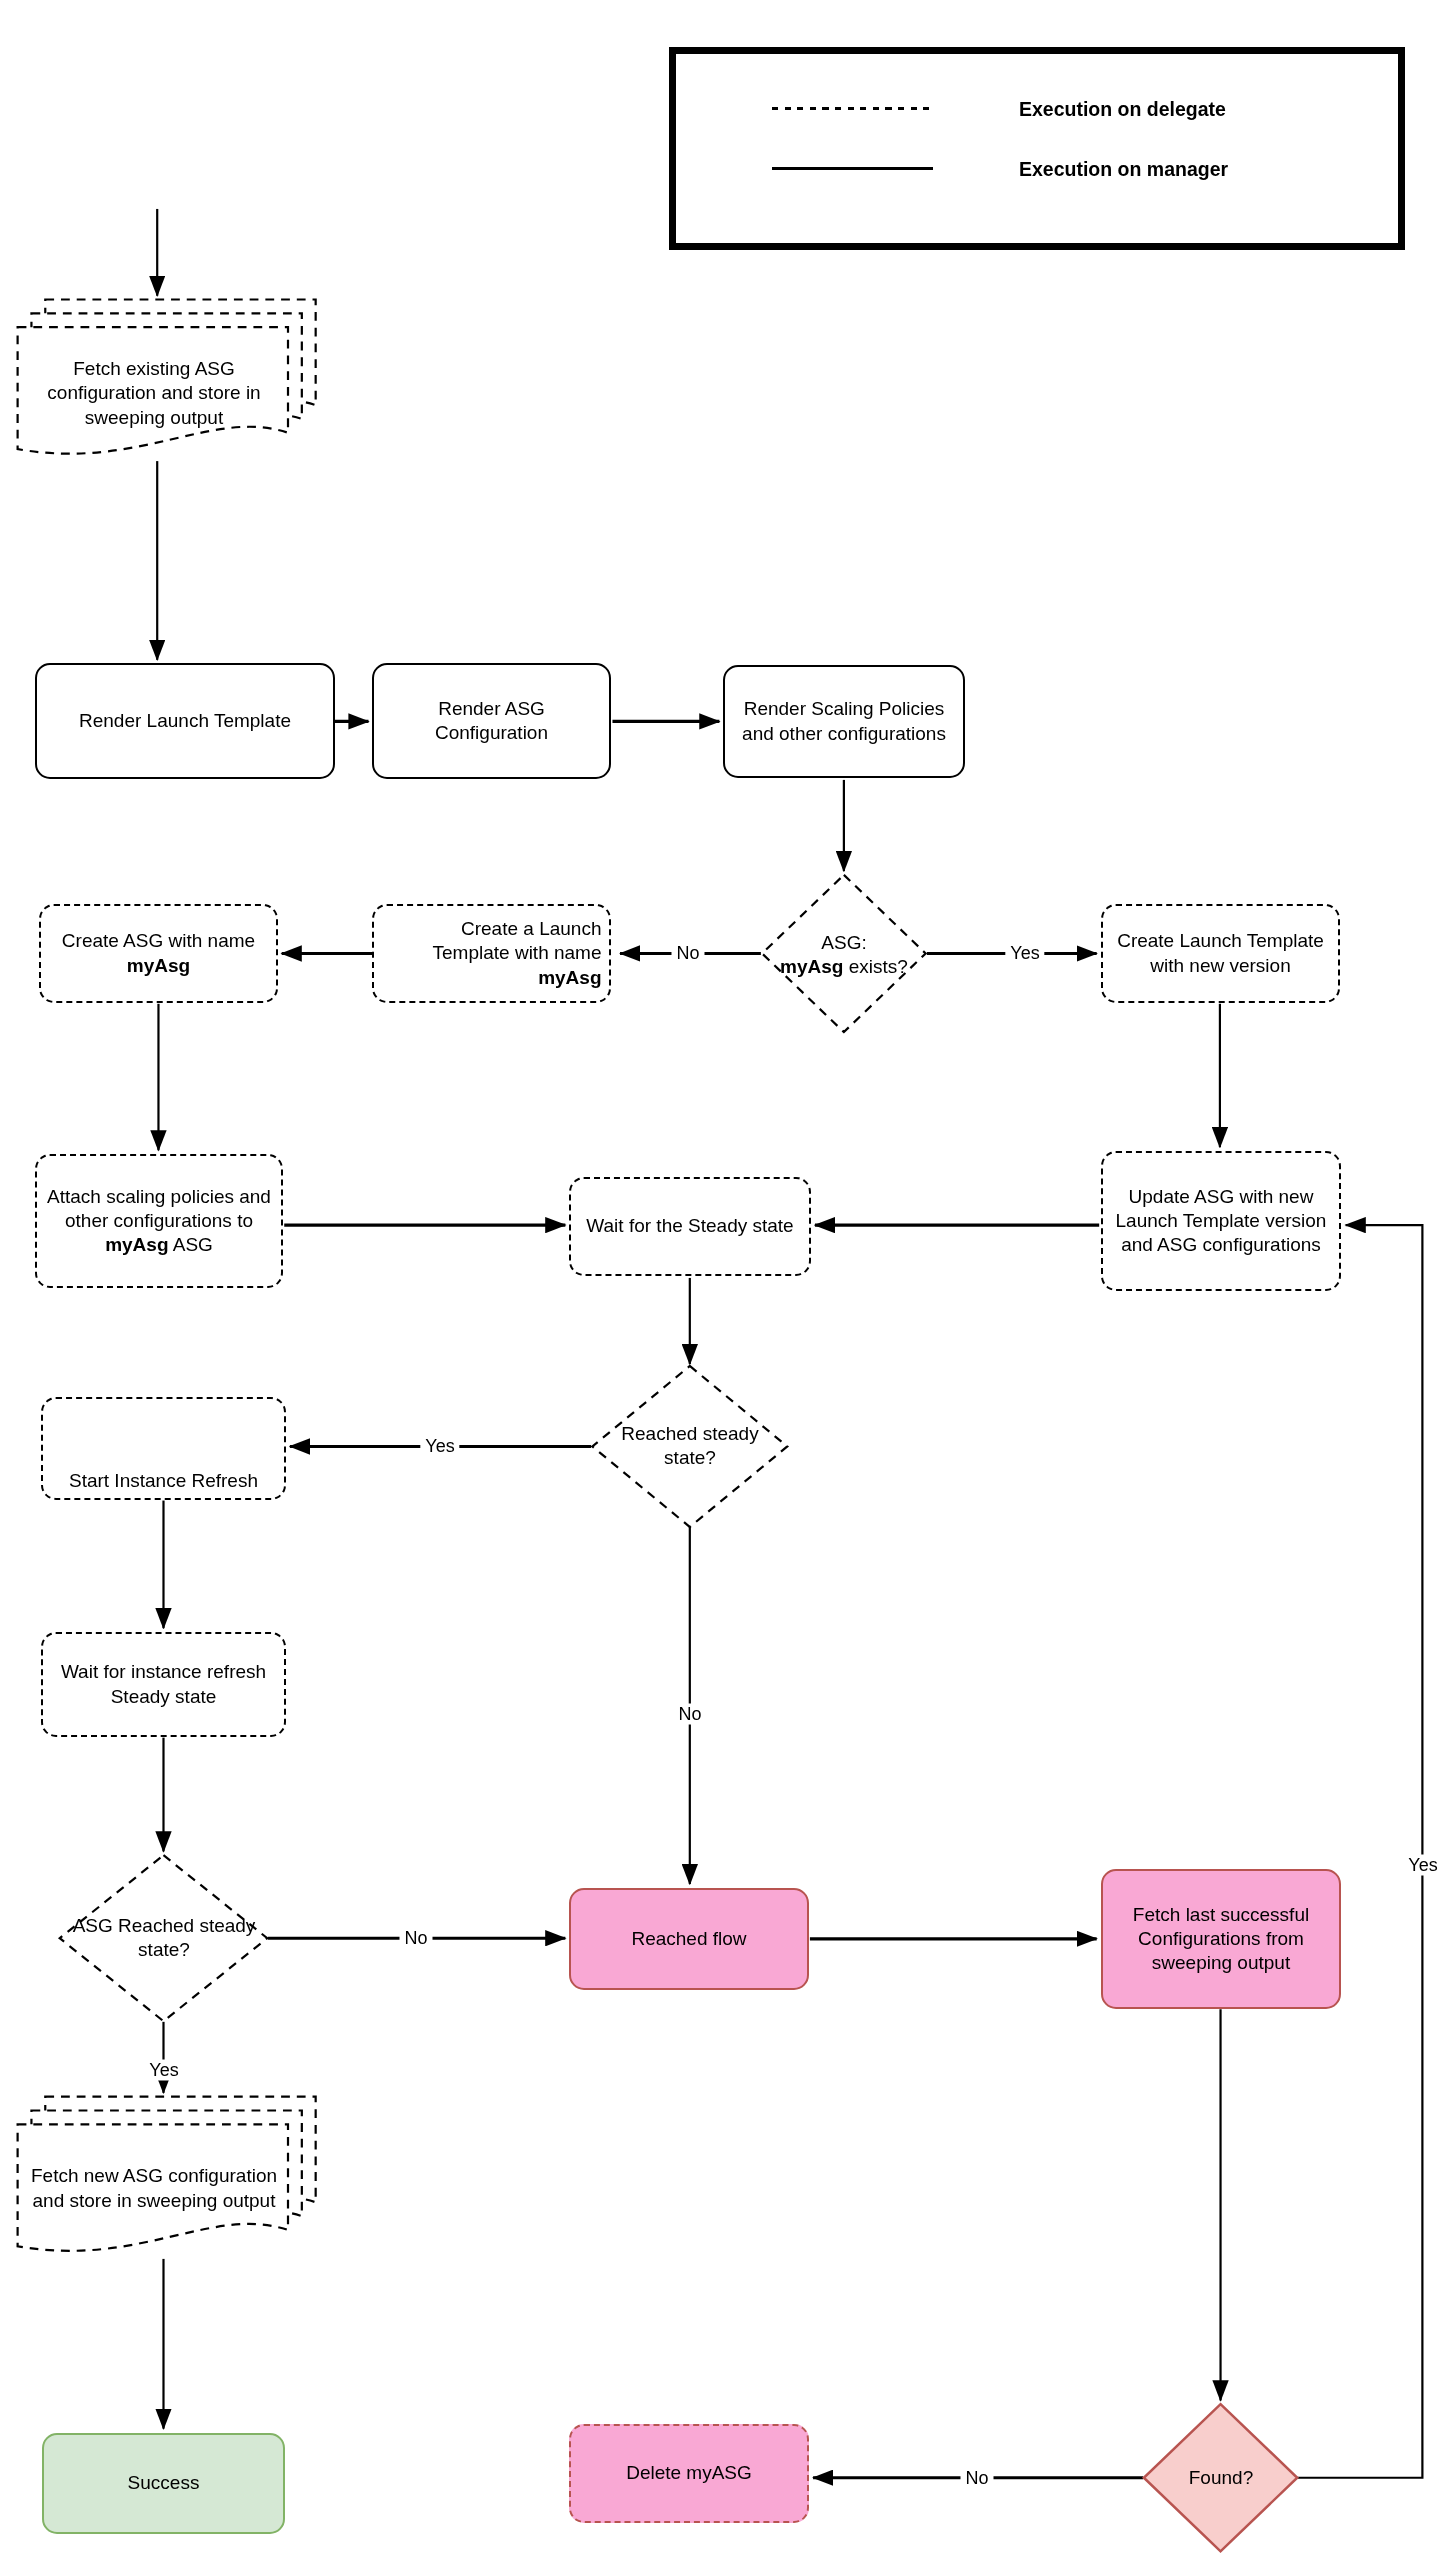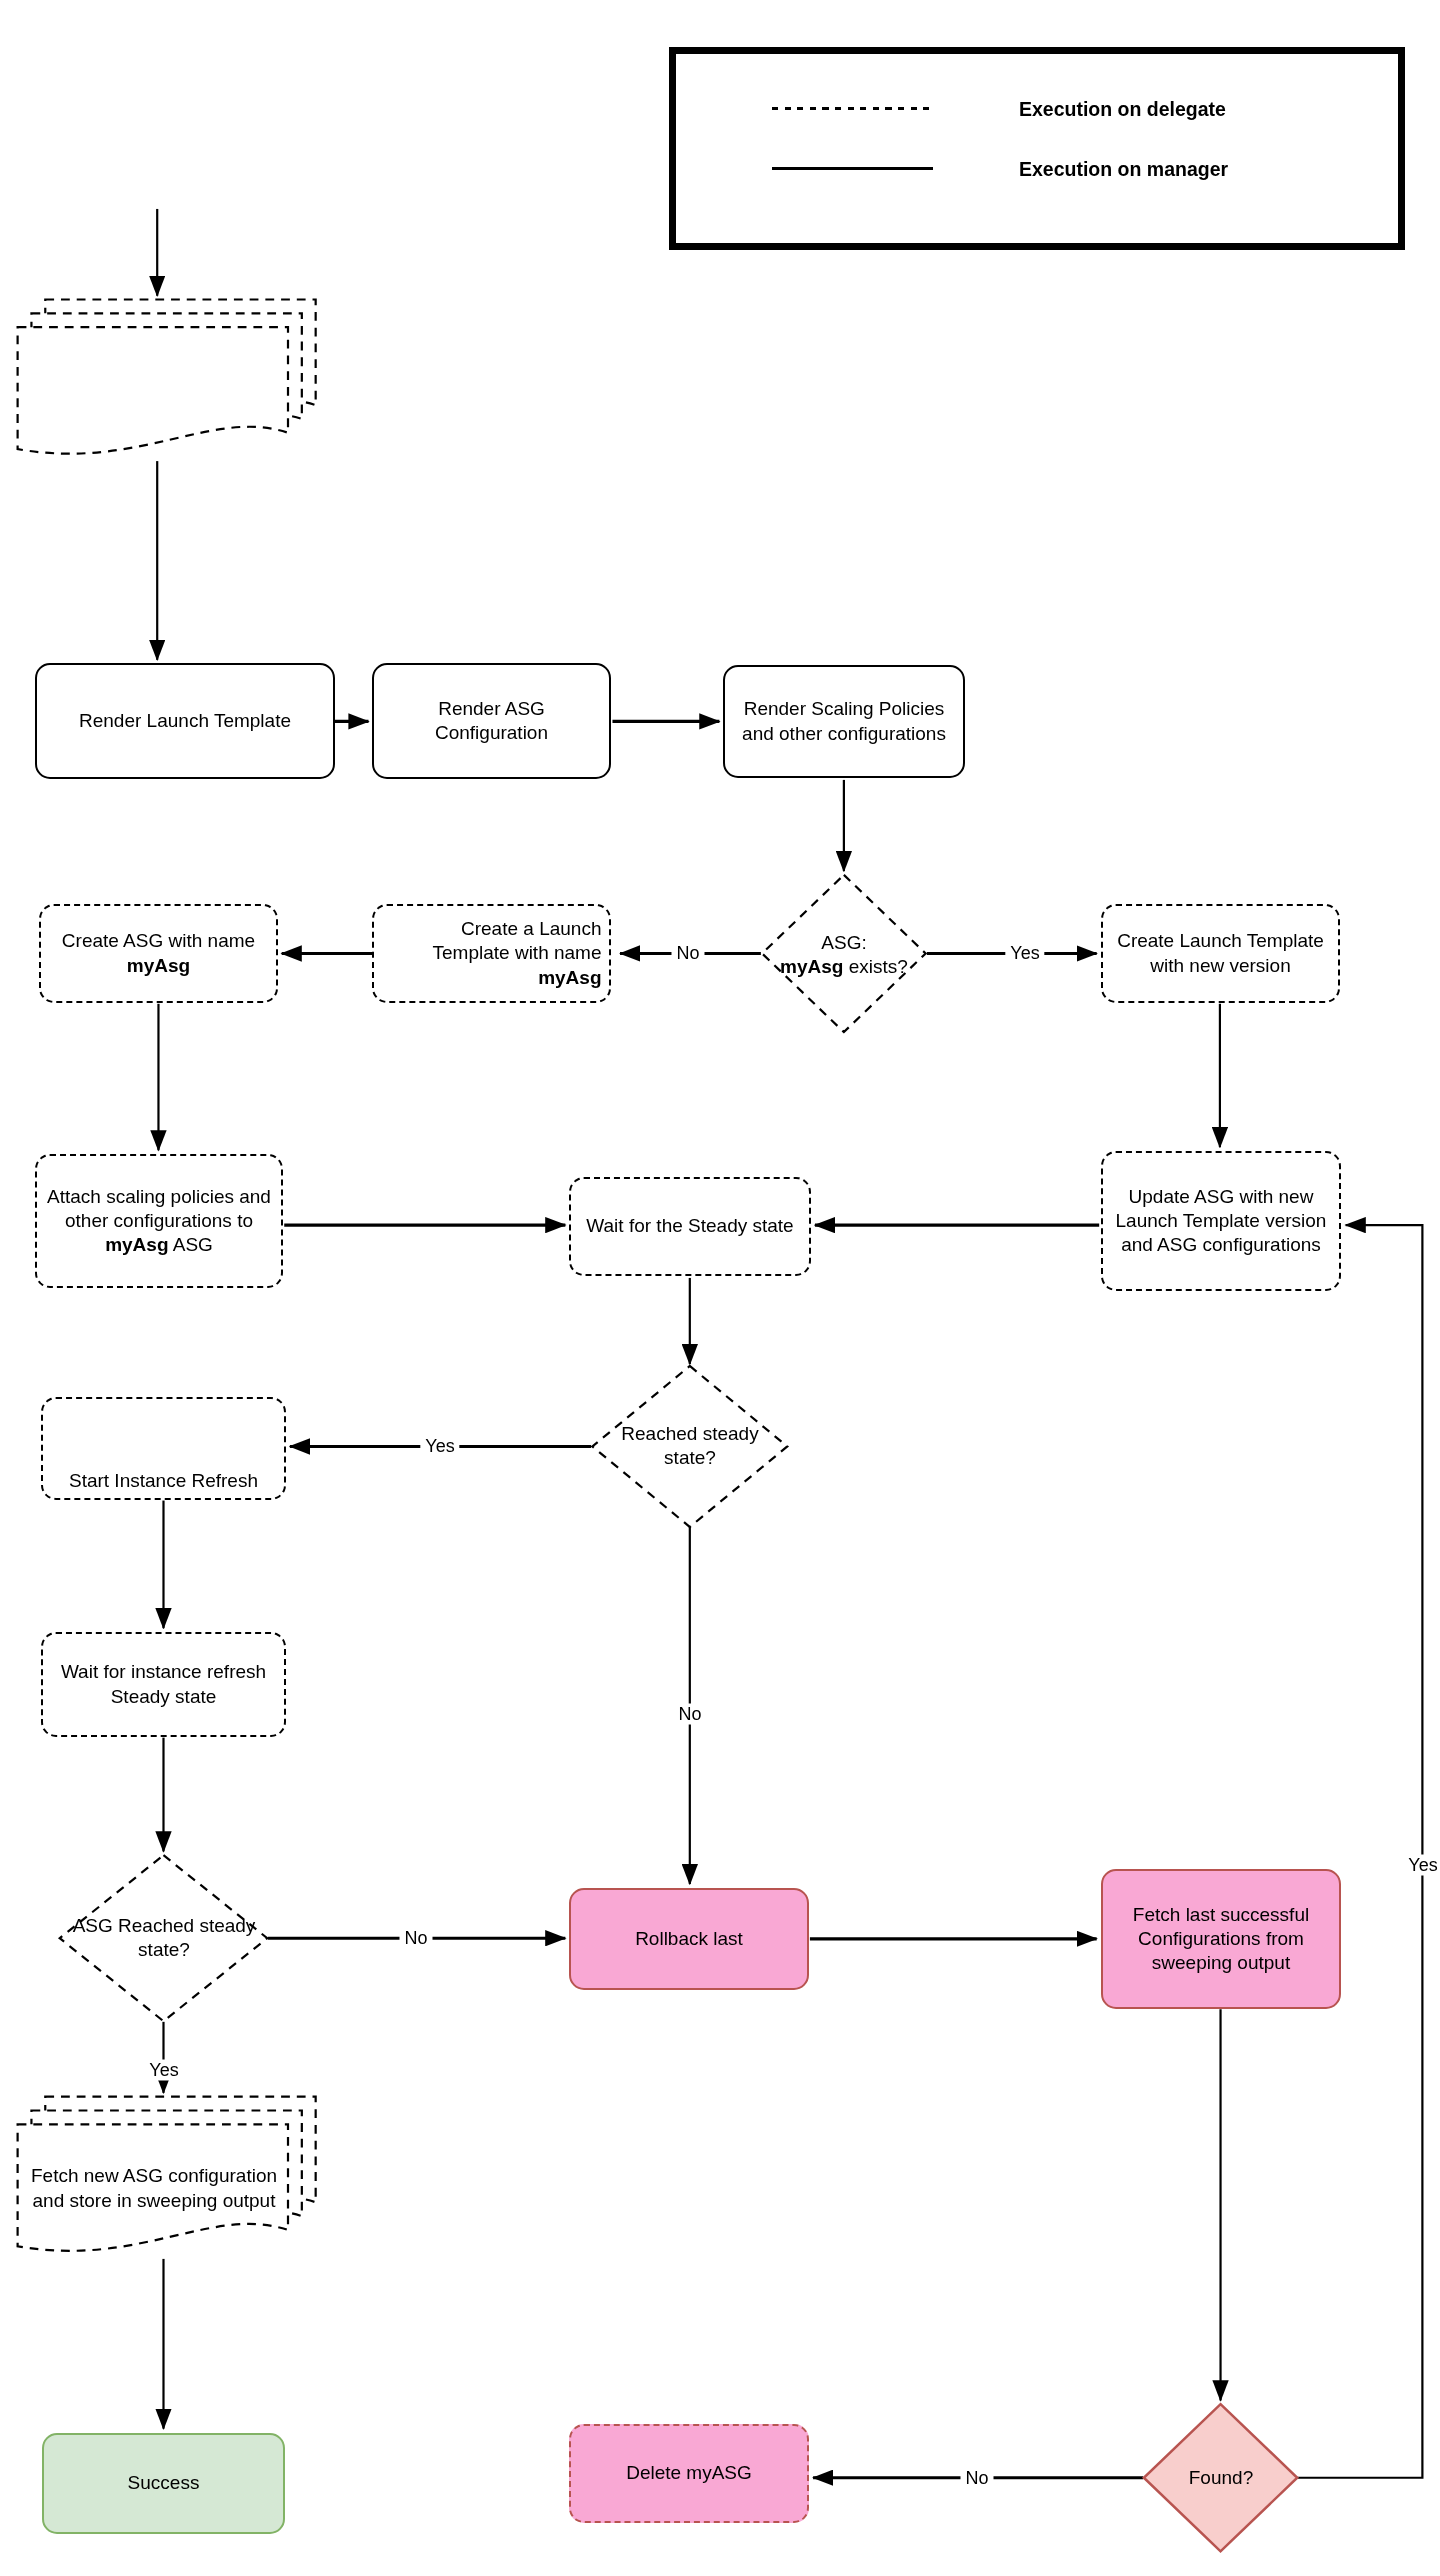--- a/index.html
+++ b/index.html
@@ -86,20 +86,23 @@
     <polygon class="shape-pink" points="1941,3823 2063,3940 1941,4057 1819,3940"></polygon>
   </svg>
 
   <div class="legend" style="left:669px;top:47px;width:736px;height:203px;"></div>
   <div class="legend-sample dash" style="left:772px;top:107px;width:161px;"></div>
   <div class="legend-text" style="left:1019px;top:95px;">Execution on delegate</div>
   <div class="legend-sample solid" style="left:772px;top:167px;width:161px;"></div>
   <div class="legend-text" style="left:1019px;top:155px;">Execution on manager</div>
 
 
+  <div class="doctext" style="left:30px;top:343px;width:248px;height:101px;">
+    <span>Fetch existing ASG configuration and store in sweeping output</span>
+  </div>
   <div class="doctext" style="left:30px;top:2138px;width:248px;height:101px;">
     <span>Fetch new ASG configuration and store in sweeping output</span>
   </div>
 
   <div class="node" style="left:35px;top:663px;width:300px;height:116px;">
     <span>Render Launch Template</span>
   </div>
   <div class="node" style="left:372px;top:663px;width:239px;height:116px;">
     <span>Render ASG Configuration</span>
   </div>
@@ -128,21 +131,21 @@
   </div>
 
   <div class="node dashed" style="left:41px;top:1397px;width:245px;height:103px;align-items:flex-end;">
     <span>Start Instance Refresh</span>
   </div>
   <div class="node dashed" style="left:41px;top:1632px;width:245px;height:105px;">
     <span>Wait for instance refresh Steady state</span>
   </div>
 
   <div class="node pink" style="left:569px;top:1888px;width:240px;height:102px;">
-    <span>Rollback last</span>
+    <span>Reached flow</span>
   </div>
   <div class="node pink" style="left:1101px;top:1869px;width:240px;height:140px;">
     <span>Fetch last successful Configurations from sweeping output</span>
   </div>
 
   <div class="node green" style="left:42px;top:2433px;width:243px;height:101px;">
     <span>Success</span>
   </div>
   <div class="node dashed pink" style="left:569px;top:2424px;width:240px;height:99px;">
     <span>Delete myASG</span>

